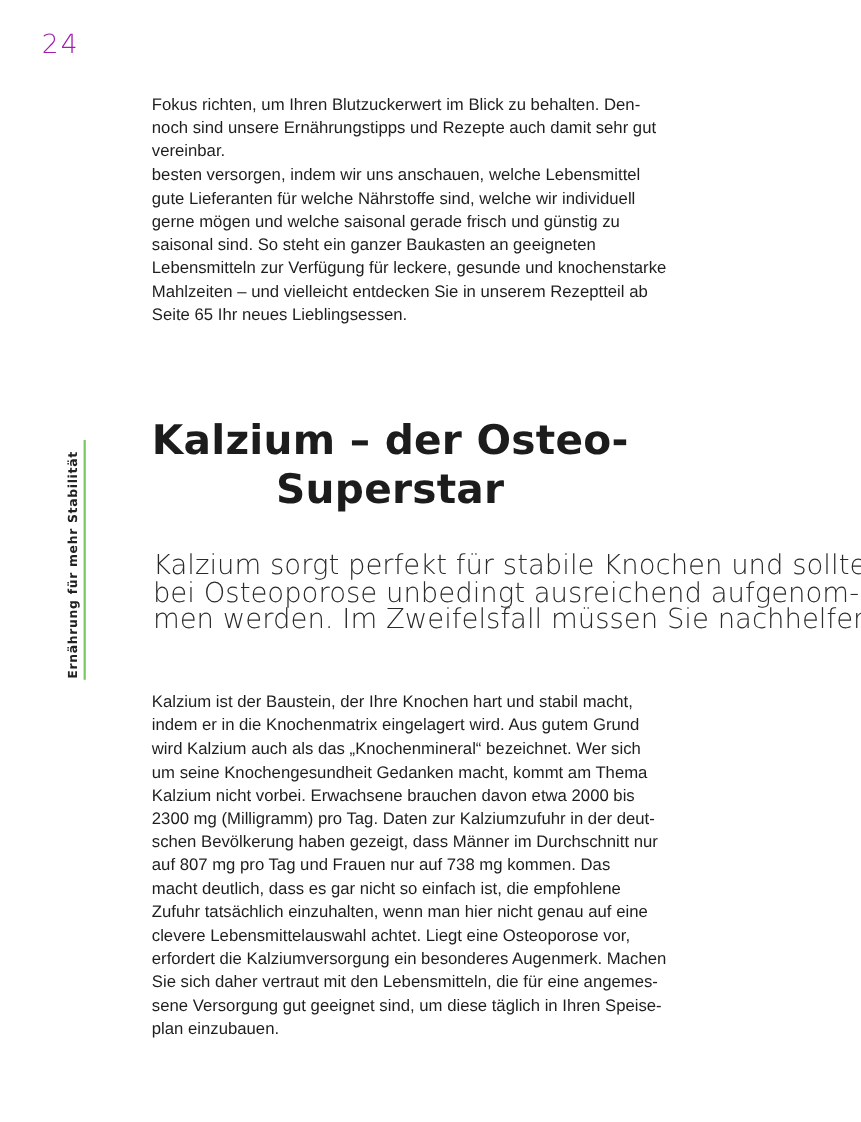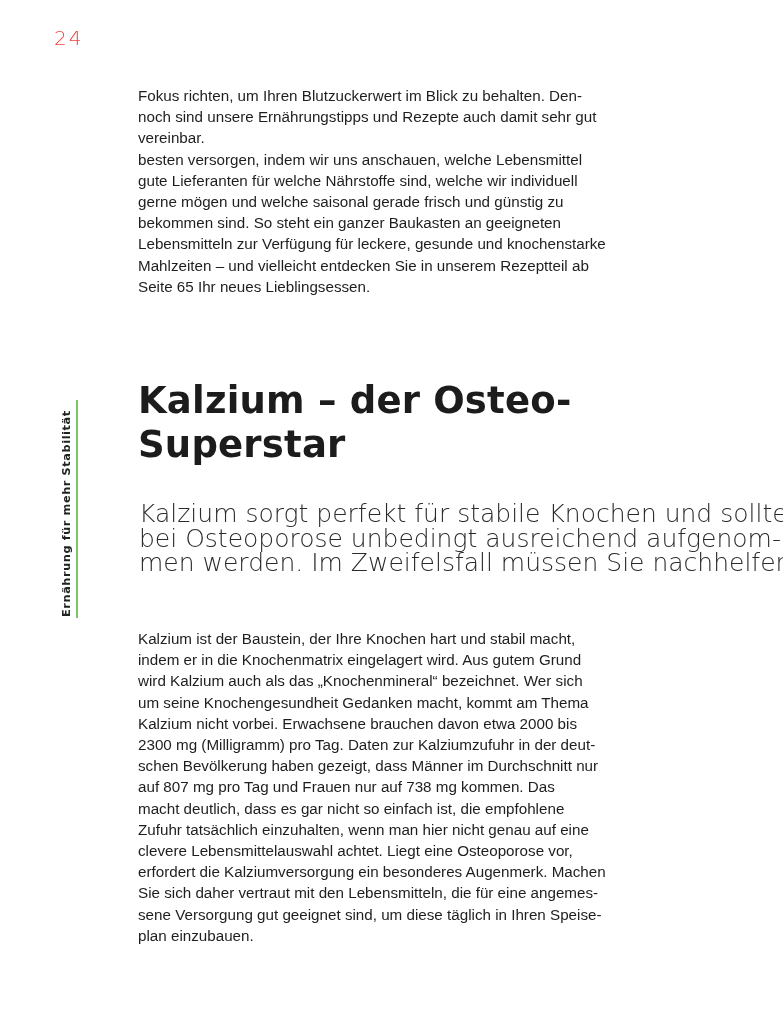--- a/index.html
+++ b/index.html
@@ -1,33 +1,33 @@
 <!DOCTYPE html>
 <html><head>
 <meta charset="utf-8">
 <style>
   html, body { margin: 0; padding: 0; background: #ffffff; }
   body { width: 783px; height: 1020px; position: relative; overflow: hidden; color: #1e1e1e; }
   .page-number {
-    position: absolute; left: 54px; top: 26px;
-    font-family: "DejaVu Sans", sans-serif; font-weight: 300; font-size: 20px; letter-spacing: 2px; color: #ef4444;
+    position: absolute; left: 38px; top: 26px;
+    font-family: "DejaVu Sans", sans-serif; font-weight: 300; font-size: 24px; letter-spacing: 2px; color: #a21caf;
   }
   .body-text {
     position: absolute; left: 138px; width: 520px;
     font-family: "Liberation Sans", sans-serif; font-size: 15.2px; line-height: 21.2px; color: #1e1e1e;
   }
   .body-text .line { display: block; white-space: nowrap; }
   .body-text .indent { padding-left: 28px; }
   #intro { top: 85px; }
   #main-text { top: 628px; }
   .heading {
     position: absolute; left: 138px; top: 379px;
     font-family: "DejaVu Sans", sans-serif; font-weight: bold; font-size: 37px; line-height: 44px; color: #1c1c1c; letter-spacing: 0.2px;
   }
-  .heading .line { display: block; white-space: nowrap; }
+  .heading .line { display: block; white-space: nowrap; text-align: center; }
   .lead {
     position: absolute; left: 139px; top: 502px;
     font-family: "DejaVu Sans", sans-serif; font-weight: 300; font-size: 25px; line-height: 24.5px; color: #2a2a2a;
   }
   .lead .line { display: block; white-space: nowrap; }
   .side-label {
     position: absolute; left: 58px; top: 617px;
     transform-origin: 0 0; transform: rotate(-90deg);
     width: 218px; height: 18px;
     font-family: "DejaVu Sans", sans-serif; font-weight: bold; font-size: 11.3px; line-height: 18px; color: #222;
@@ -42,21 +42,21 @@
 
 <div class="page-number">24</div>
 
 <div class="body-text" id="intro">
   <span class="line">Fokus richten, um Ihren Blutzuckerwert im Blick zu behalten. Den-</span>
   <span class="line">noch sind unsere Ernährungstipps und Rezepte auch damit sehr gut</span>
   <span class="line">vereinbar.</span>
   <span class="line">besten versorgen, indem wir uns anschauen, welche Lebensmittel</span>
   <span class="line">gute Lieferanten für welche Nährstoffe sind, welche wir individuell</span>
   <span class="line">gerne mögen und welche saisonal gerade frisch und günstig zu</span>
-  <span class="line">bekommen sind. So steht ein ganzer Baukasten an geeigneten</span>
+  <span class="line">saisonal sind. So steht ein ganzer Baukasten an geeigneten</span>
   <span class="line">Lebensmitteln zur Verfügung für leckere, gesunde und knochenstarke</span>
   <span class="line">Mahlzeiten – und vielleicht entdecken Sie in unserem Rezeptteil ab</span>
   <span class="line">Seite 65 Ihr neues Lieblingsessen.</span>
 </div>
 
 <div class="side-label">Ernährung für mehr Stabilität</div>
 <div class="side-rule"></div>
 
 <h1 class="heading" style="margin:0">
   <span class="line">Kalzium – der Osteo-</span>

